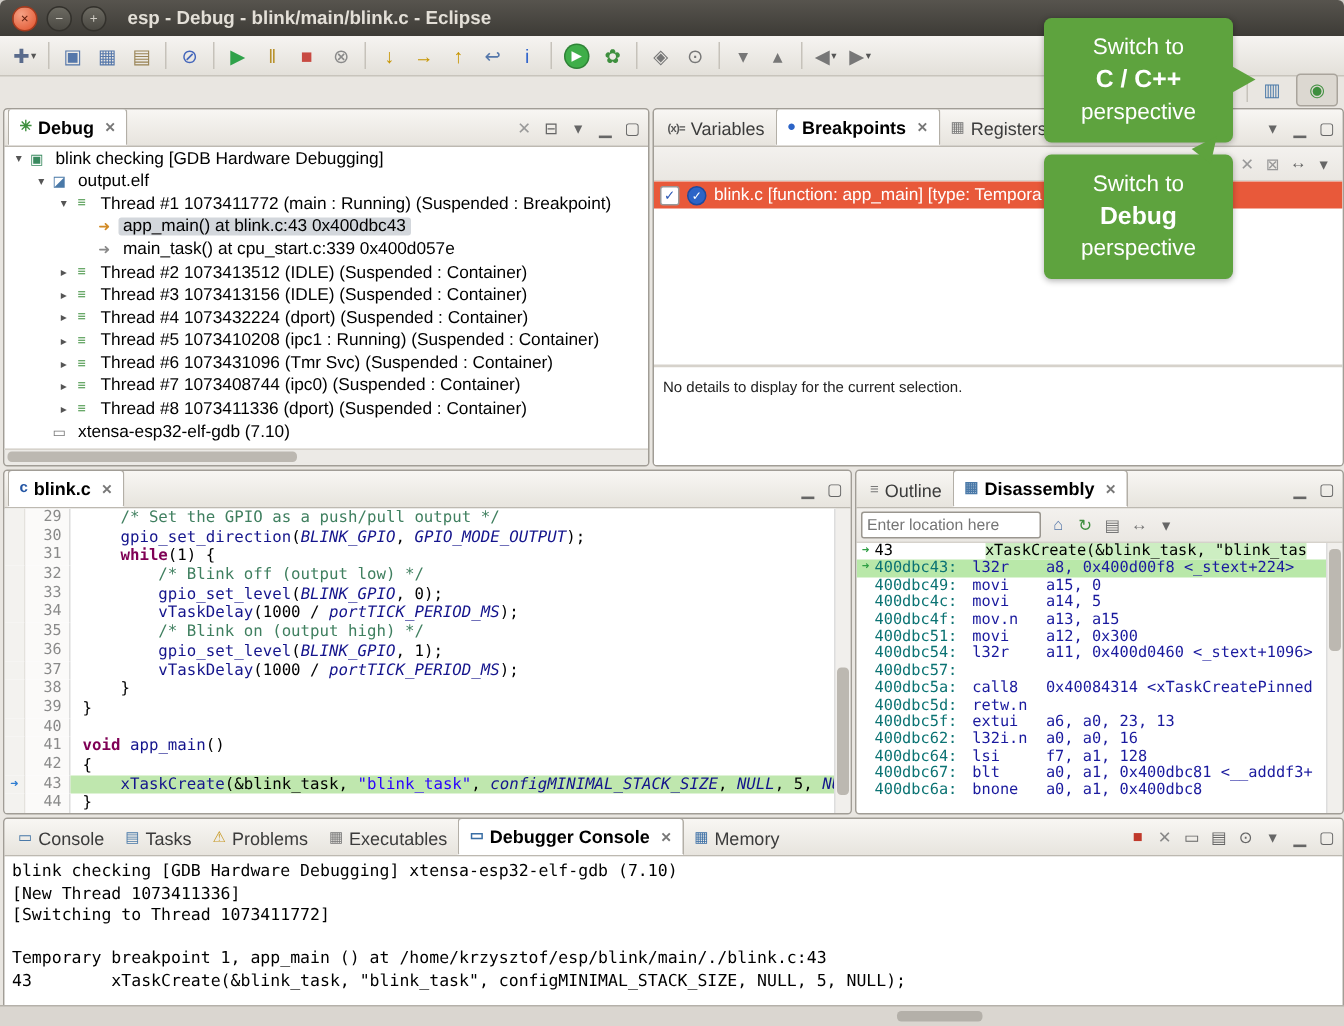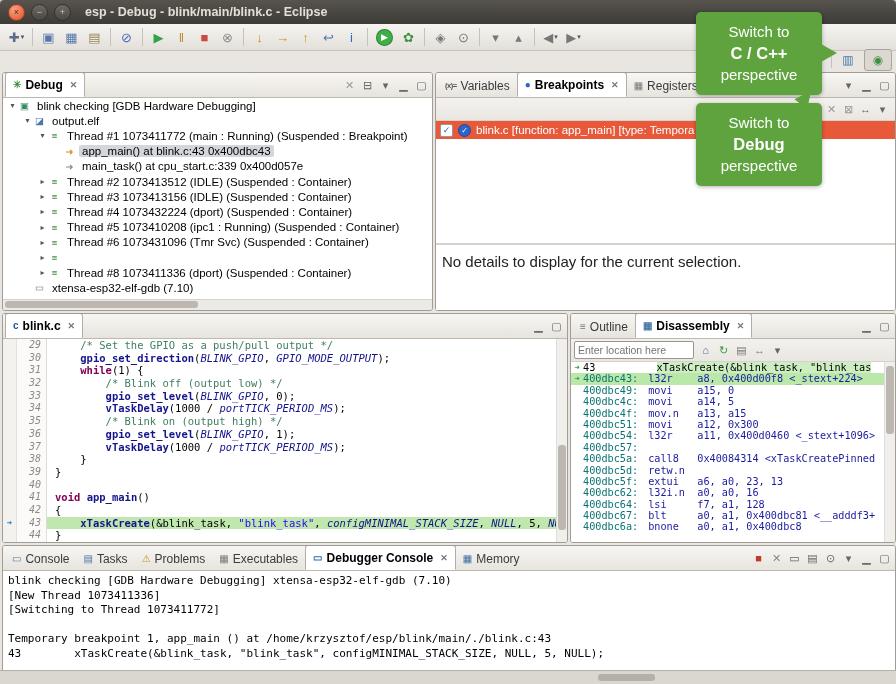--- a/index.html
+++ b/index.html
@@ -70,37 +70,37 @@
   #bp-toolbar{height:22px;background:linear-gradient(#f3f1ee,#eae7e2);border-bottom:1px solid #d6d2cb;
     display:flex;justify-content:flex-end;align-items:center;padding-right:4px;flex:none;}
   #bp-list{height:122px;background:#fff;flex:none;}
   .bp-row{height:18px;display:flex;align-items:center;gap:5px;background:#e8593a;color:#fff;
     font-size:11.5px;padding-left:4px;white-space:nowrap;overflow:hidden;}
   .bp-check{width:11px;height:11px;background:#fff;border:1px solid #999;border-radius:2px;
     color:#2f5bb7;font-size:9px;line-height:10px;text-align:center;flex:none;}
   .bp-dot{width:11px;height:11px;border-radius:50%;background:#2c64c7;color:#fff;font-size:8px;
     display:flex;align-items:center;justify-content:center;flex:none;border:1px solid #1c4aa0;}
   #bp-sash{height:2px;background:#d6d2cb;flex:none;}
-  #bp-detail{flex:1;background:#fff;font-size:15px;color:#222;padding:8px 6px;}
+  #bp-detail{flex:1;background:#fff;font-size:10px;color:#222;padding:8px 6px;}
 
   
   #editor-panel{left:2px;top:313px;width:564px;height:228px;}
   #editor-lines{position:absolute;top:25px;left:0;right:10px;bottom:0;background:#fff;overflow:hidden;}
   .code-line{display:flex;height:12.7px;line-height:12.7px;
     font-family:"DejaVu Sans Mono",monospace;font-size:10.5px;}
   .ln-marker{width:13px;background:#f3f2ef;border-right:1px solid #e4e2dd;font-size:9px;
     color:#2e7dd1;text-align:center;flex:none;line-height:12.7px;}
   .ln-num{width:24px;padding-right:5px;text-align:right;color:#8a8a8a;background:#fbfaf9;
-    border-right:1px solid #ddd;flex:none;font-size:10px;font-style:italic;}
+    border-right:1px solid #ddd;flex:none;font-size:10px;}
   .ln-code{white-space:pre;padding-left:8px;flex:1;}
   .code-line.current .ln-code{background:#bfe7ae;}
   .tk-p{color:#000;}
   .tk-c{color:#3F7F5F;}
   .tk-k{color:#7F0055;font-weight:bold;}
-  .tk-f{color:#14148c;font-weight:bold;}
+  .tk-f{color:#14148c;font-weight:normal;}
   .tk-m{color:#14148c;font-style:italic;}
   .tk-s{color:#2A00FF;}
   .vscroll{position:absolute;top:25px;right:0;bottom:0;width:10px;background:#f1efec;border-left:1px solid #ddd;}
   .vthumb{position:absolute;left:1px;right:1px;background:#bcb8b1;border-radius:3px;}
 
   
   #disasm-panel{left:570px;top:313px;width:324px;height:228px;}
   #disasm-toolbar{position:absolute;top:25px;left:0;right:0;height:22px;
     background:linear-gradient(#f3f1ee,#eae7e2);border-bottom:1px solid #d6d2cb;
     display:flex;align-items:center;gap:3px;padding:0 3px;}
@@ -259,20 +259,21 @@
           <span class="tl">Thread #5 1073410208 (ipc1 : Running) (Suspended : Container)</span>
         </div>
         <div class="tree-row" style="padding-left: 34px;">
           <span class="tw">▸</span>
           <span class="ti" style="color: rgb(62, 143, 62);">≡</span>
           <span class="tl">Thread #6 1073431096 (Tmr Svc) (Suspended : Container)</span>
         </div>
         <div class="tree-row" style="padding-left: 34px;">
           <span class="tw">▸</span>
           <span class="ti" style="color: rgb(62, 143, 62);">≡</span>
+          <span class="tl">Thread #7 1073408744 (ipc0) (Suspended : Container)</span>
         </div>
         <div class="tree-row" style="padding-left: 34px;">
           <span class="tw">▸</span>
           <span class="ti" style="color: rgb(62, 143, 62);">≡</span>
           <span class="tl">Thread #8 1073411336 (dport) (Suspended : Container)</span>
         </div>
         <div class="tree-row" style="padding-left: 19px;">
           <span class="tw"></span>
           <span class="ti" style="color: rgb(119, 119, 119);">▭</span>
           <span class="tl">xtensa-esp32-elf-gdb (7.10)</span>

